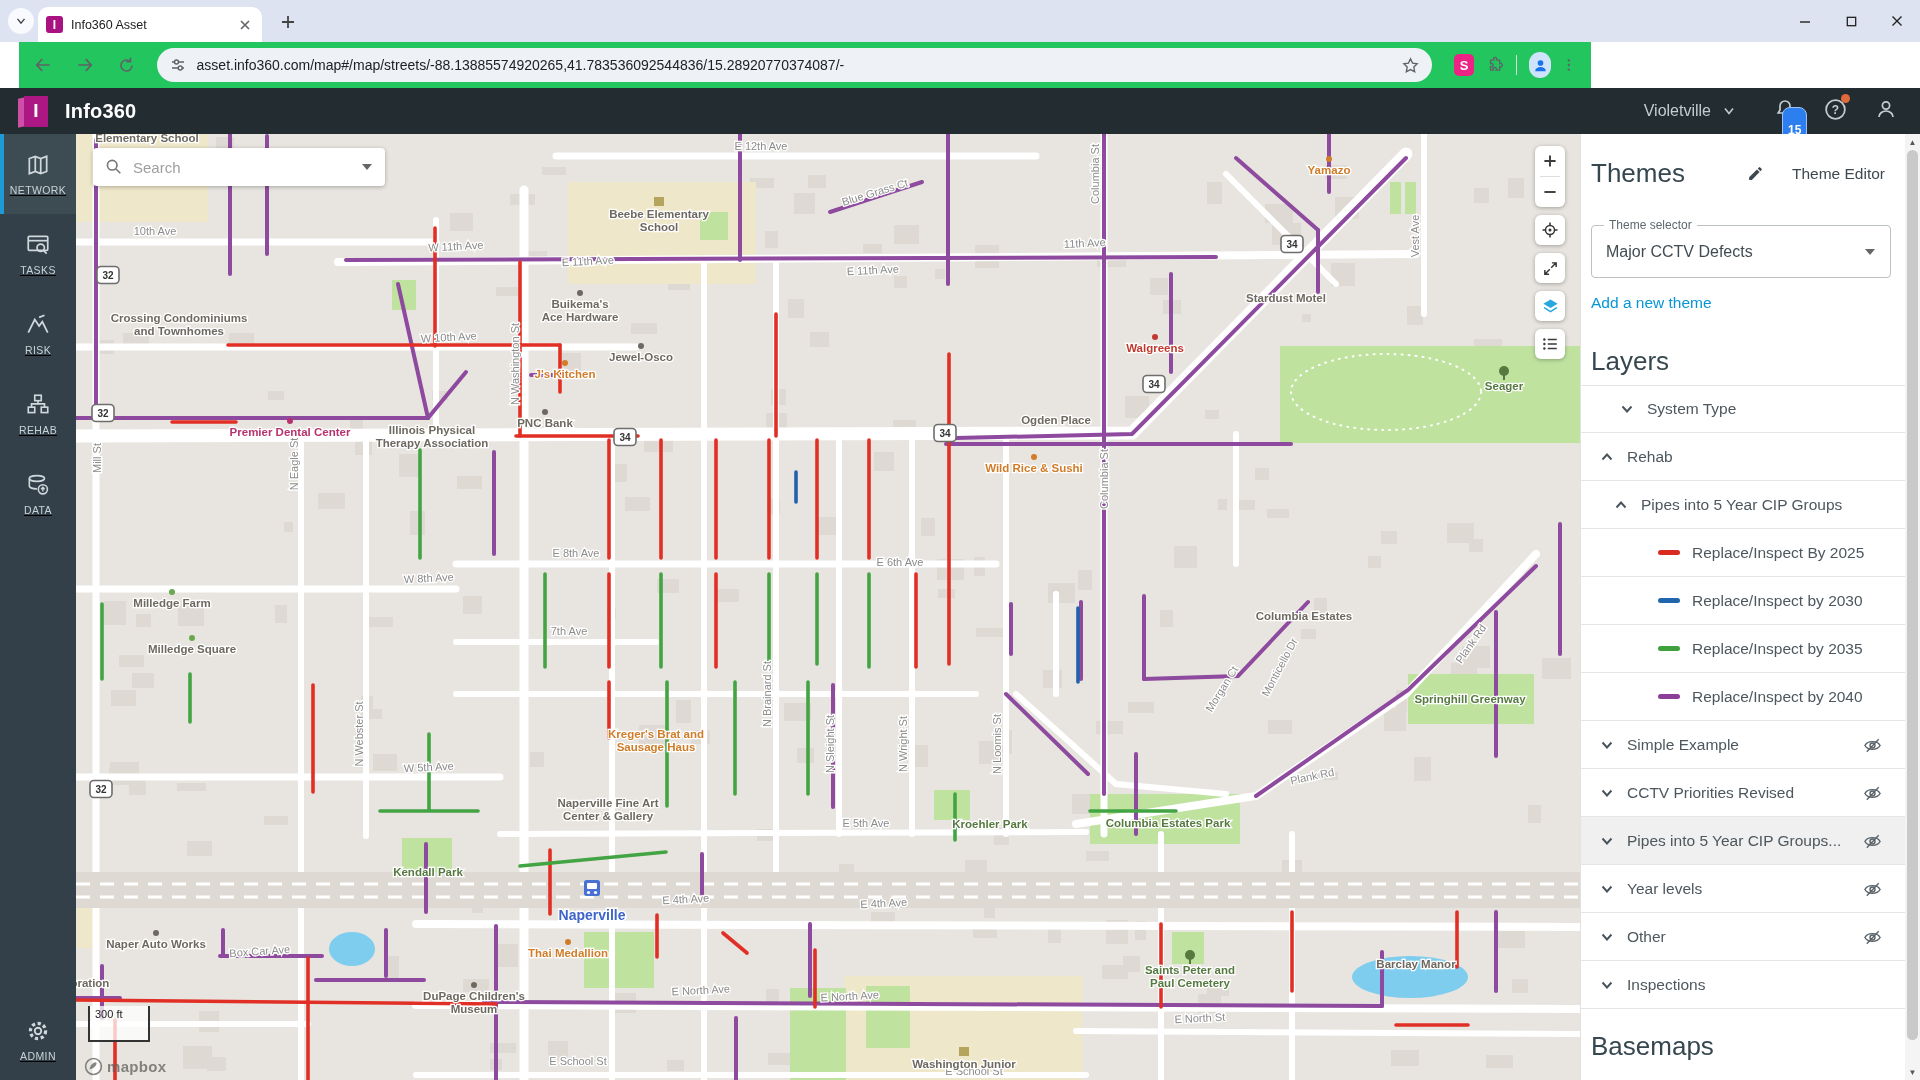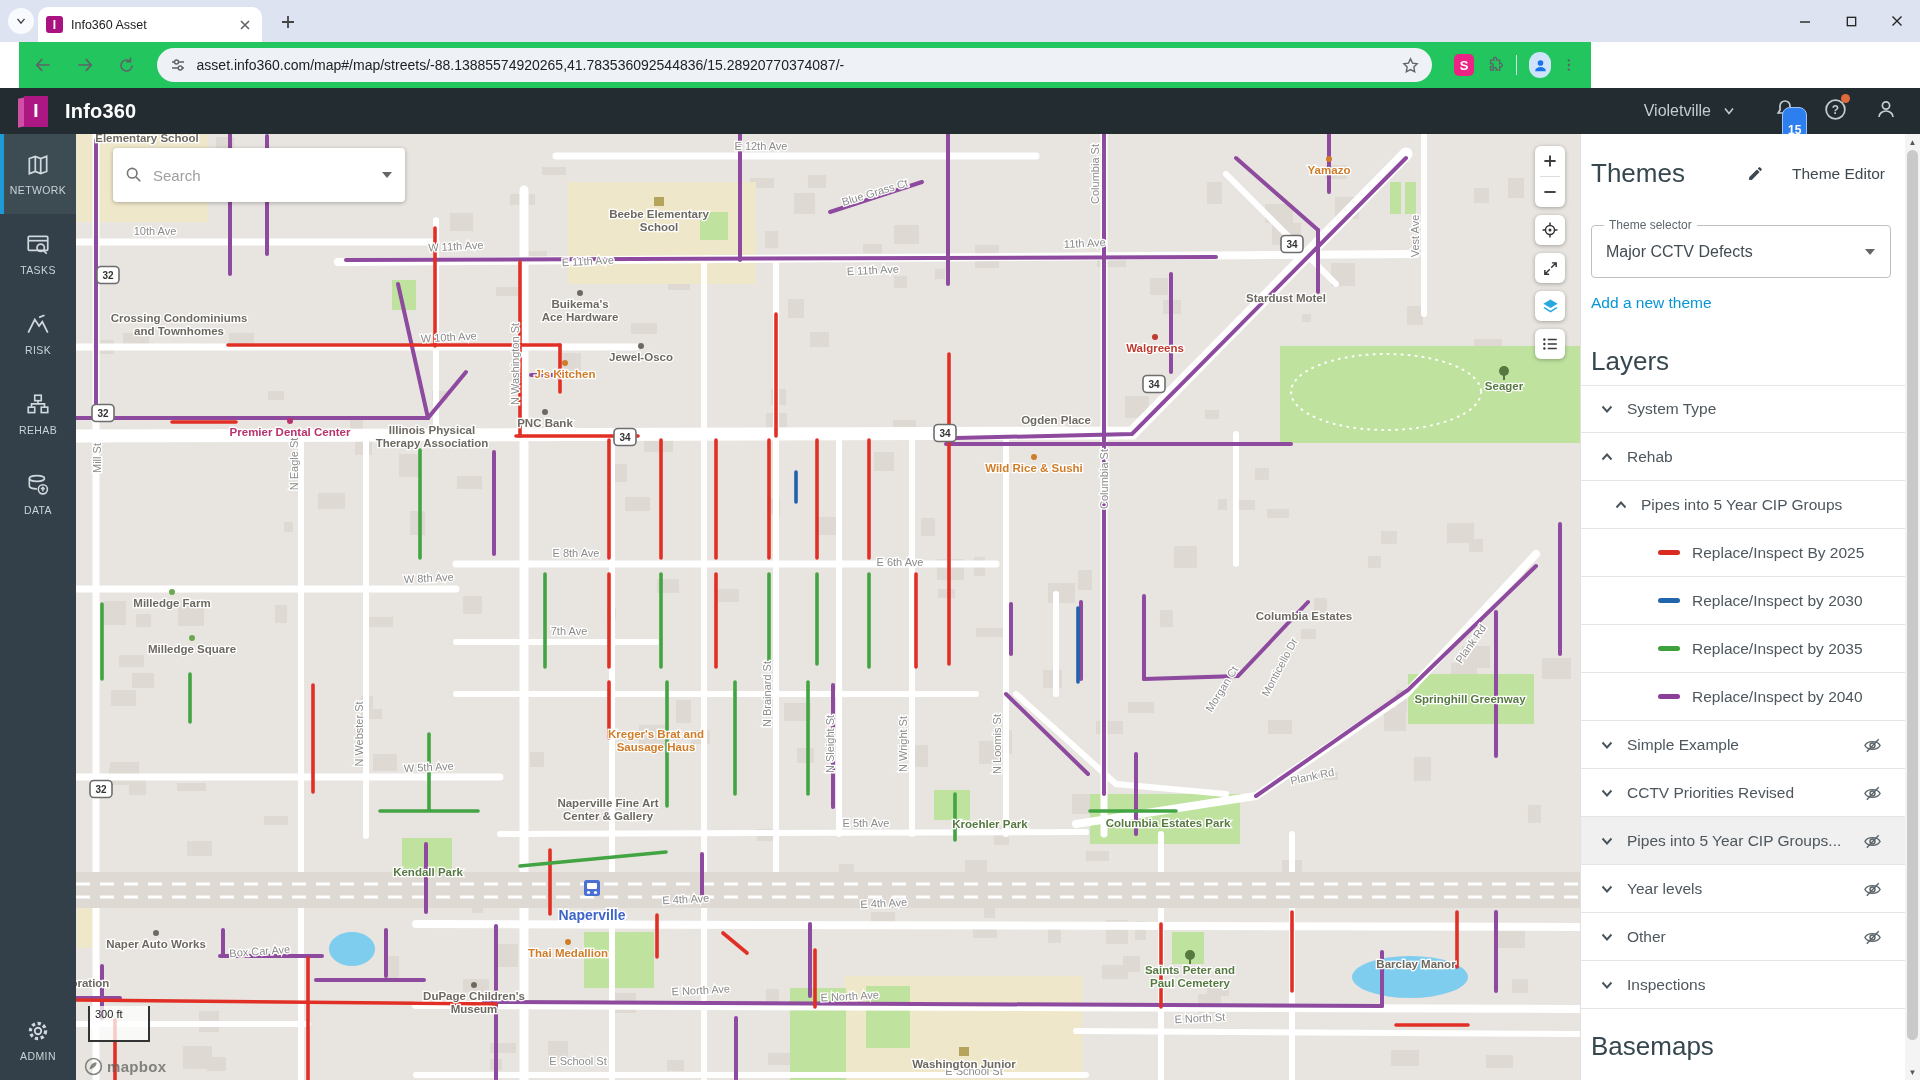--- a/index.html
+++ b/index.html
@@ -52,29 +52,29 @@
   .bell-badge { position:absolute; left:9px; top:10px; background:#2d7ff0; color:#fff; font-size:12px;
     font-weight:bold; border-radius:8px; padding:15px 5px; border:1px solid #9ec2f5; }
   .help-wrap { position:relative; margin-left:26px; }
   .help-dot { position:absolute; right:-2px; top:-3px; width:9px; height:9px; border-radius:5px; background:#e06a3b; }
   .user-wrap { margin-left:26px; }
 
   
   .sidenav { position:absolute; left:0; top:134px; width:76px; height:946px; background:#334049;
     display:flex; flex-direction:column; }
   .nav-item { position:relative; width:76px; height:80px; display:flex; flex-direction:column;
-    align-items:center; justify-content:center; }
+    align-items:center; justify-content:center;text-decoration:underline; }
   .nav-item.active { background:#3d4b53; }
   .nav-item.active::before { content:""; position:absolute; left:0; top:0; width:4px; height:100%; background:#1e9ad7; }
   .nav-label { color:#c9d3d7; font-size:10.5px; letter-spacing:.4px; margin-top:6px; }
   .nav-spacer { flex:1; }
 
   .map { position:absolute; left:76px; top:134px; width:1504px; height:946px; background:#e8e5e0; overflow:hidden; }
   .map svg.basemap { position:absolute; left:0; top:0; }
-  .search-box { position:absolute; left:37px; top:14px; width:292px; height:54px; background:#fff;
+  .search-box { position:absolute; left:17px; top:14px; width:292px; height:38px; background:#fff;
     border-radius:4px; box-shadow:0 1px 4px rgba(0,0,0,.28); display:flex; align-items:center; padding:0 12px; }
   .search-input { border:0; outline:0; flex:1; font-size:15px; margin-left:10px; color:#333;
     font-family:"Liberation Sans",sans-serif; background:transparent; }
   .search-input::placeholder { color:#9e9e9e; }
   .map-controls { position:absolute; right:15px; top:12px; width:30px; }
   .ctl { background:#fff; border-radius:6px; box-shadow:0 1px 4px rgba(0,0,0,.3); width:30px;
     display:flex; flex-direction:column; align-items:center; }
   .ctl-btn { width:30px; height:30px; display:flex; align-items:center; justify-content:center; }
   .ctl-sep { width:20px; height:1px; background:#ddd; }
   .ctl + .ctl { margin-top:8px; }
@@ -93,21 +93,21 @@
   .theme-editor { display:flex; align-items:center; background:none; border:none; font-family:inherit;
     font-size:15.5px; color:#3e484e; font-weight:500;gap:19px; }
   .theme-editor span { margin-left:9px; }
   .selector { position:relative; margin:36px 14px 0 10px; height:53px; border:1px solid #bcc2c4;
     border-radius:4px; display:flex; align-items:center; padding:0 14px; }
   .sel-label { position:absolute; left:12px; top:-8px; background:#fff; padding:0 5px; font-size:12px; color:#5d686d; }
   .sel-value { font-size:16px; color:#414c52; flex:1; }
   .add-theme { display:inline-block; margin:16px 0 0 10px; font-size:15.5px; color:#0696d7; text-decoration:none; }
   .layers-title { margin:34px 0 8px 10px; }
   .layer-row { position:relative; height:48px; display:flex; align-items:center; border-bottom:1px solid #e5e5e5; }
-  .layer-row.first { border-top:1px solid #e5e5e5; }
+  .layer-row.first { border-top:1px solid #e5e5e5;padding-left:20px; }
   .layer-row.hl { background:#f0f0f0; }
   .layer-row .chev { margin-left:18px; display:flex; }
   .layer-row.lvl1 .chev { margin-left:32px; }
   .layer-label { font-size:15.5px; color:#4d575d; margin-left:12px; }
   .legend-dash { width:22px; height:5px; border-radius:2.5px; margin-left:77px; flex:none; }
   .legend-label { font-size:15.5px; color:#4d575d; margin-left:12px; }
   .eye-off { position:absolute; right:23px; top:15px; }
   .basemaps-title { margin:22px 0 0 10px; }
 
   .vscroll { position:absolute; right:0; top:134px; width:15px; height:946px; background:#f4f4f4; }

